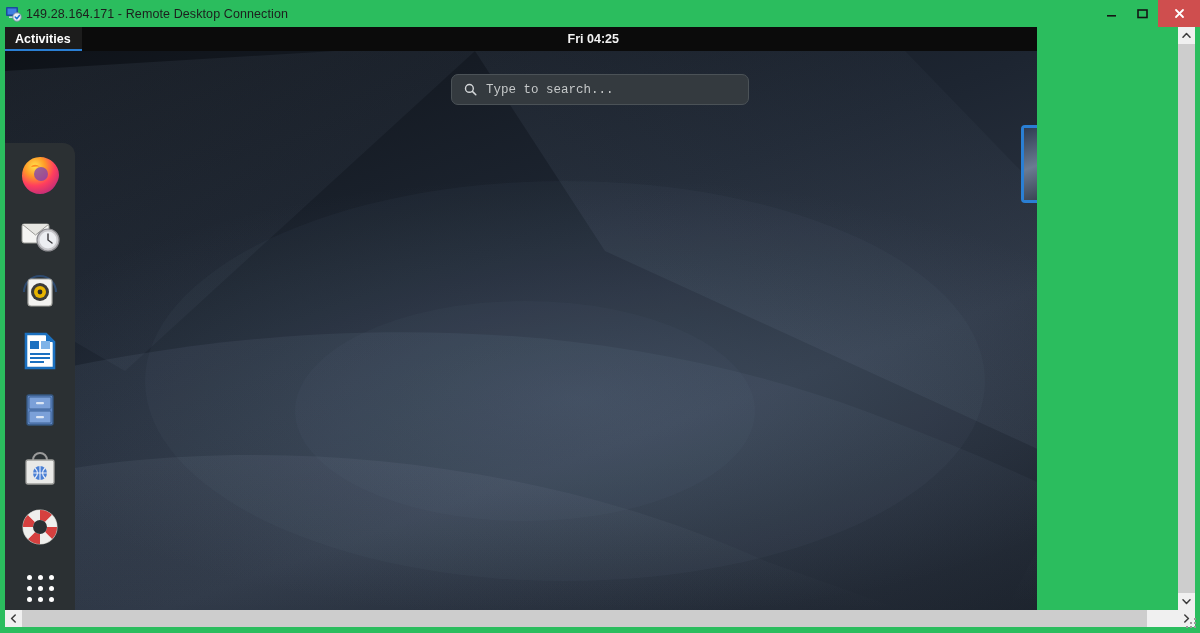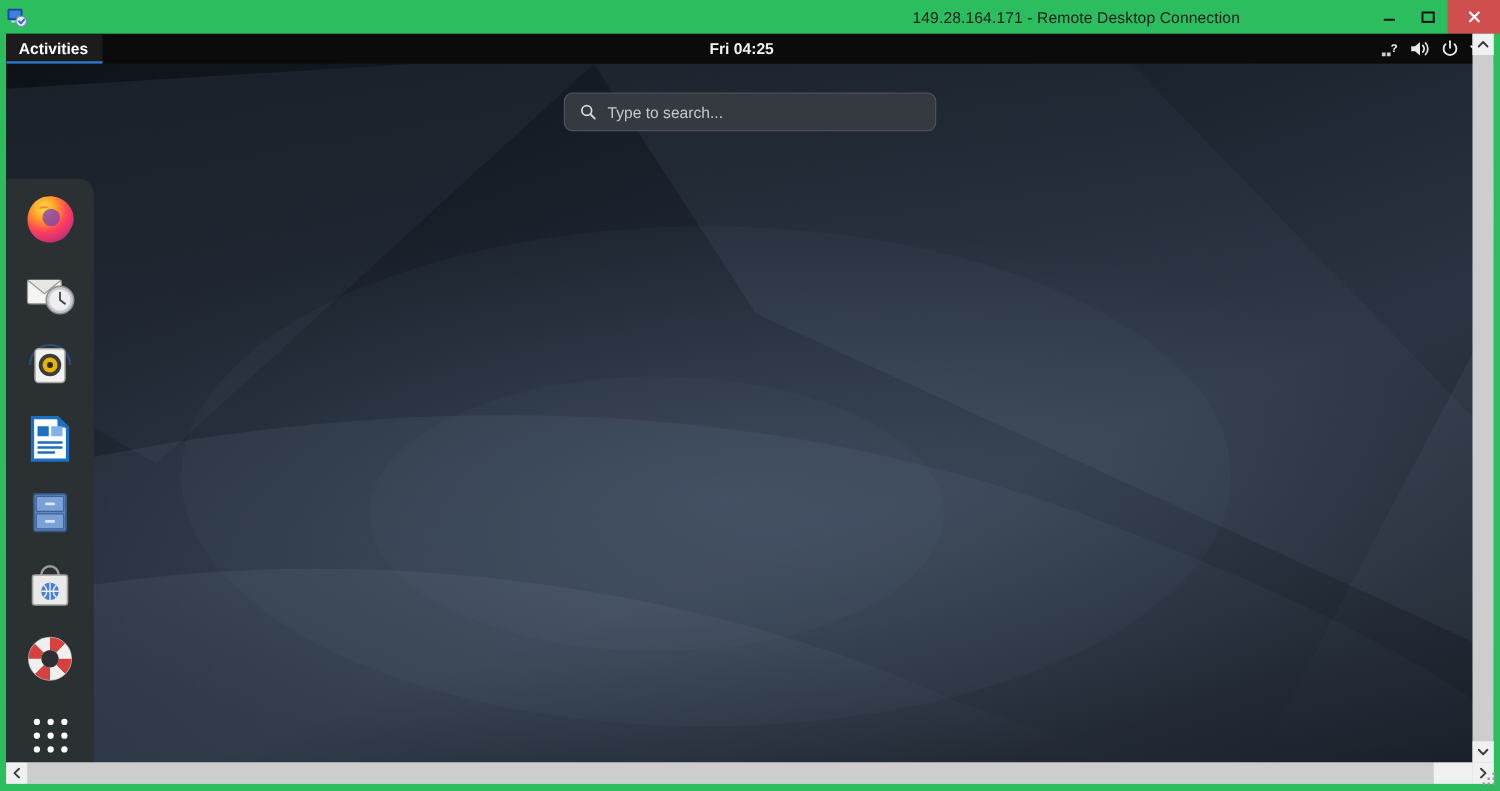--- a/index.html
+++ b/index.html
@@ -25,41 +25,41 @@
     display: flex; align-items: center;
   }
   #rdp-app-icon {
     width: 26px; height: 27px;
     display: flex; align-items: center; justify-content: center;
     flex: 0 0 auto;
   }
   #rdp-app-icon svg { display: block; }
   #rdp-title-text {
     flex: 1 1 auto;
-    text-align: right;
+    text-align: left;
     font-size: 12.5px;
     color: #1d1d1d;
     letter-spacing: .1px;
     padding-right: 104px;
     white-space: nowrap;
   }
   .win-btn {
     width: 31px; height: 27px;
     display: flex; align-items: center; justify-content: center;
     flex: 0 0 auto;
     background: transparent;
   }
   .win-btn.close { width: 42px; background: #cf4e4e; }
   .win-btn svg { display: block; }
 
   
   #remote-viewport {
     position: absolute;
     left: 5px; top: 27px;
-    width: 1190px; height: 584px;
+    width: 1032px; height: 584px;
     background: #10141a;
     overflow: hidden;
   }
 
   
   #gnome-topbar {
     position: absolute; left: 0; top: 0;
     width: 1190px; height: 24px;
     background: #0b0b0b;
     display: flex; align-items: center;
@@ -117,20 +117,21 @@
     display: flex; align-items: center;
     gap: 9px;
     padding: 0 12px;
     z-index: 6;
   }
   #search-entry svg { display: block; flex: 0 0 auto; }
   #search-placeholder {
     font-size: 12.5px;
     color: #c5c8c9;
     white-space: nowrap;
+    font-family: Liberation Mono, monospace;
   }
 
   
   #dash {
     position: absolute;
     left: 0; top: 116px;
     width: 70px; height: 468px;
     background: #2b3033;
     border-top-right-radius: 12px;
     z-index: 5;

